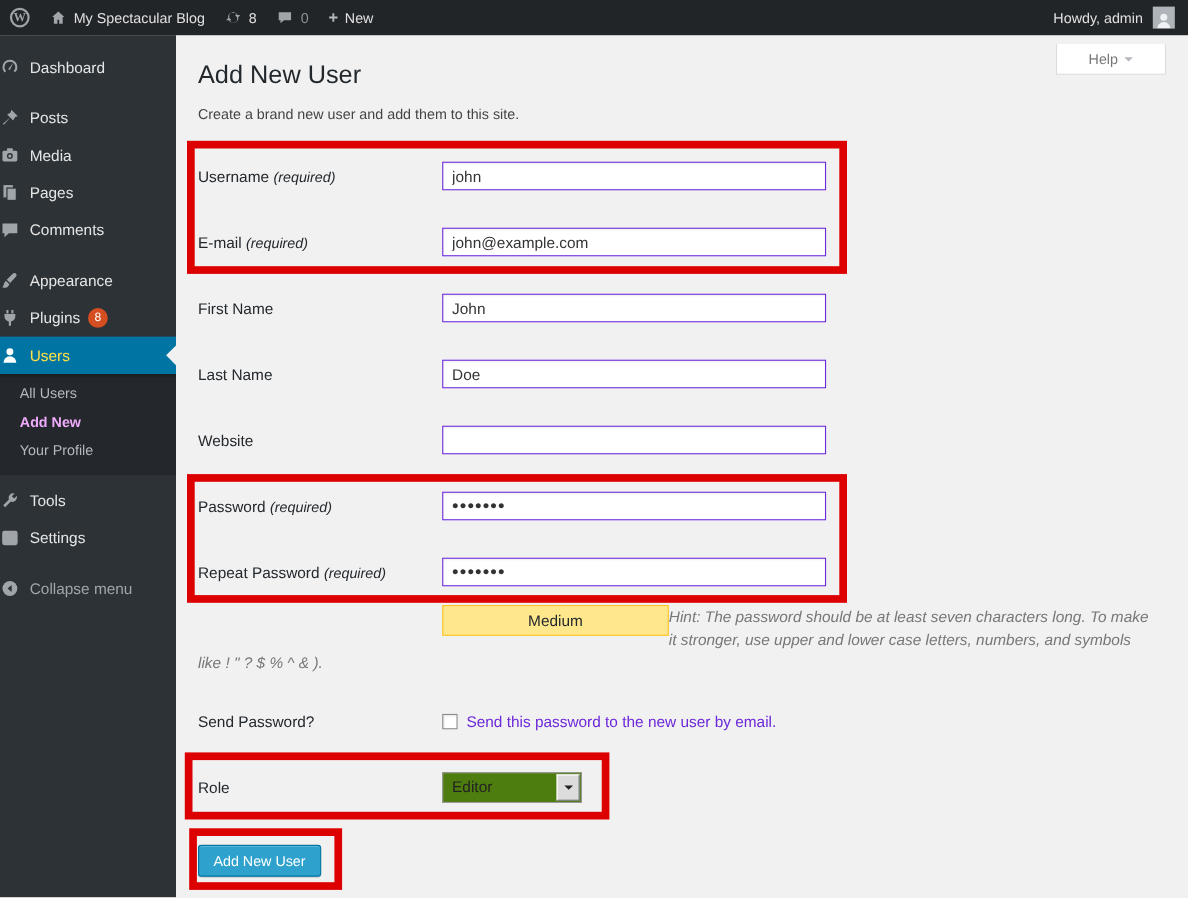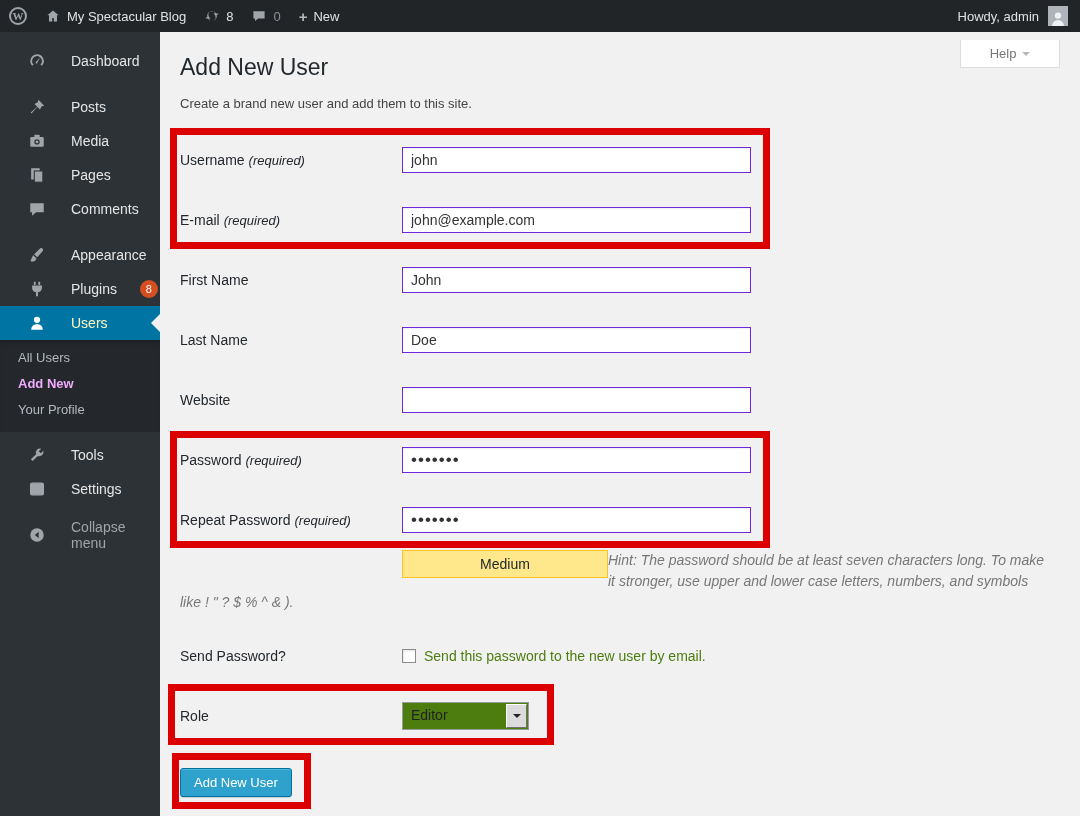--- a/index.html
+++ b/index.html
@@ -16,25 +16,25 @@
   .tb-ico { width:16px; height:16px; fill:#a0a5aa; }
   .tb-count-dim { color:#8d9196; }
   .tb-plus { font-size:15px; color:#b4b9be; font-weight:bold; line-height:1; }
   .tb-right { margin-left:auto; display:flex; align-items:center; gap:9px; padding-right:12px; cursor:pointer; }
   .avatar { width:20px; height:20px; background:#aeb4b9; display:flex; align-items:flex-end; justify-content:center; overflow:hidden; }
   .avatar svg { width:16px; height:16px; fill:#eef0f1; }
 
   
   .sidebar { position:absolute; top:32px; left:0; width:160px; height:784px; background:#2d3236; z-index:20; }
   .menu { list-style:none; padding-top:12px; }
-  .menu-item { position:relative; display:flex; align-items:center; height:34px; padding-left:28px;
-               color:#e5e5e5; font-size:14px; cursor:pointer;gap:16px; }
+  .menu-item { position:relative; display:flex; align-items:center; height:34px; padding-left:0;
+               color:#e5e5e5; font-size:14px; cursor:pointer; }
   .menu-item .mi-ico { width:18px; height:18px; margin-right:9px; fill:#a0a5aa; flex:0 0 18px; }
   .menu-gap { margin-top:12px; }
-  .menu-item.active { background:#0074a2; color:#fef9c3; }
+  .menu-item.active { background:#0074a2; color:#fde047; }
   .menu-item.active .mi-ico { fill:#fff; }
   .menu-item.active::after { content:""; position:absolute; right:0; top:50%; margin-top:-9px;
                border:9px solid transparent; border-right-color:#f1f1f1; }
   .badge { margin-left:7px; min-width:18px; height:18px; border-radius:50%; background:#d54e21;
            color:#fff; font-size:11px; line-height:18px; text-align:center; padding:0 2px; }
   .submenu { list-style:none; background:#24282c; padding:5px 0 9px; box-shadow:inset 0 6px 6px -6px rgba(0,0,0,.5); }
   .submenu li { height:26px; line-height:26px; padding-left:18px; font-size:13px; color:#b4b9be; cursor:pointer; }
   .submenu li.current { color:#f0abfc; font-weight:bold; }
   .menu-item.dim { color:#a0a5aa; }
 
@@ -58,21 +58,21 @@
 
   
   .pw-hint-wrap { margin-top:17px; width:872px; font-size:14px; line-height:21px; font-style:italic; color:#777; }
   .hint-spacer { float:left; width:222px; height:41px; }
   .strength-meter { float:left; width:206px; height:28px; margin-bottom:13px; background:#ffe88c;
                     border:1px solid #ffc226; color:#23282d; font-style:normal; font-size:14px;
                     line-height:26px; text-align:center; }
   .clear { clear:both; }
 
   .send-row { margin-top:30px; display:flex; align-items:center; height:26px; }
-  .send-ctl { display:flex; align-items:center; gap:8px; font-size:14px; color:#4d7c0f; }
+  .send-ctl { display:flex; align-items:center; gap:8px; font-size:14px; color:#6d28d9; }
   .checkbox { width:14px; height:14px; border:1px solid #8b8b8b; background:#fff; cursor:pointer;
               box-shadow:inset 1px 1px 2px rgba(0,0,0,.1); }
 
   .role-row { margin-top:33px; display:flex; align-items:center; height:28px; }
   .select { position:relative; width:127px; height:28px; background:#4d7c0f; border:1px solid #9a9a9a;
             font-size:14px; color:#222; cursor:pointer; }
   .select-value { position:absolute; left:8px; top:4px; }
   .select-btn { position:absolute; right:1px; top:1px; bottom:1px; width:21px; background:#dcdcdc;
                 border:1px solid; border-color:#fff #707070 #707070 #fff;
                 display:flex; align-items:center; justify-content:center; }

